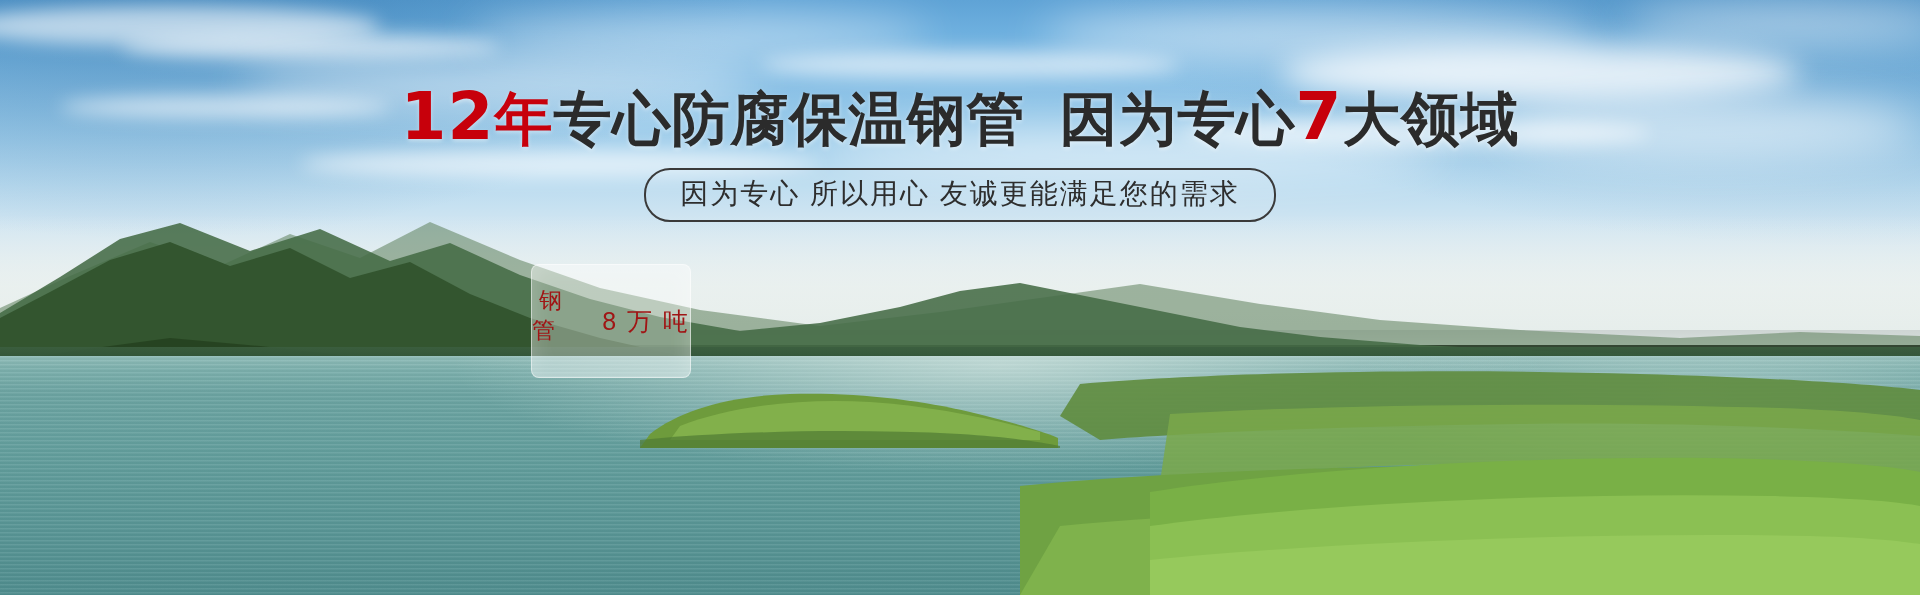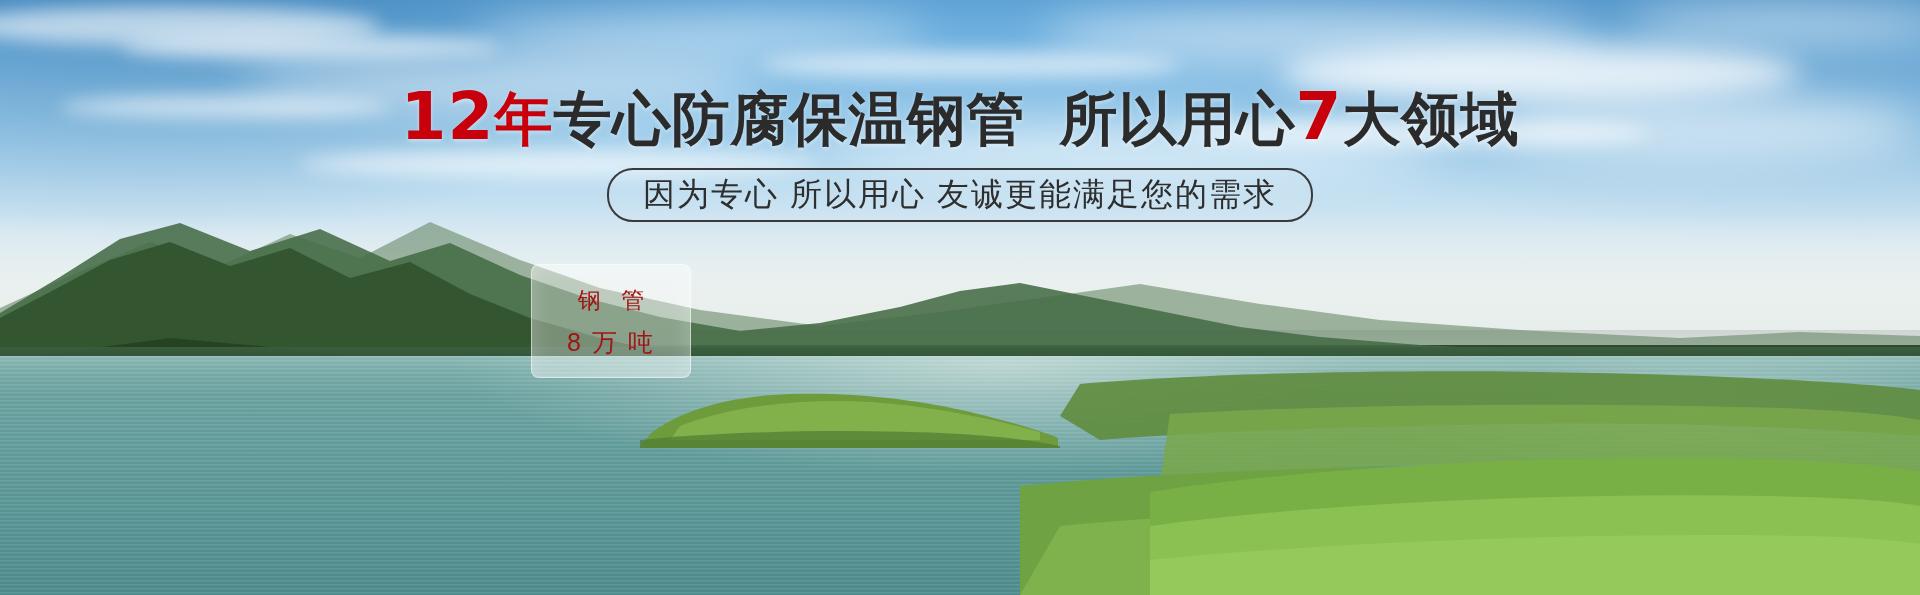--- a/index.html
+++ b/index.html
@@ -183,21 +183,21 @@
     position: absolute;
     left: 0; top: 168px;
     width: 1920px;
     text-align: center;
   }
   .subtitle {
     display: inline-block;
     padding: 9px 34px 11px 34px;
     border: 2px solid #3A3A3A;
     border-radius: 26px;
-    font-size: 32px;
+    font-size: 28px;
     letter-spacing: 2px;
     color: #2E2E2E;
     line-height: 30px;
     white-space: nowrap;
     background: rgba(255,255,255,0.06);
   }
 
   
   .cards {
     position: absolute;
@@ -208,21 +208,21 @@
     gap: 8px;
   }
   .card {
     width: 158px;
     height: 112px;
     border-radius: 8px;
     background: rgba(255,255,255,0.34);
     border: 1px solid rgba(255,255,255,0.55);
     box-shadow: inset 0 0 22px rgba(255,255,255,0.22);
     display: flex;
-    flex-direction: column;
+    flex-direction: row;
     align-items: center;
     justify-content: center;
     color: #A01515;
   }
   .card .card-title {
     font-size: 23px;
     letter-spacing: 7px;
     text-indent: 7px;
     line-height: 30px;
     margin-bottom: 12px;
@@ -297,21 +297,21 @@
     <path d="M40,160 C230,142 520,134 760,140 C840,142 880,146 900,150 L900,229 L0,229 Z" fill="#7FB24C"></path>
   </svg>
 
   <svg class="grass-fore" viewBox="0 0 770 165" preserveAspectRatio="none">
     <path d="M0,62 C140,40 360,26 560,28 C680,30 740,36 770,42 L770,165 L0,165 Z" fill="#79B046"></path>
     <path d="M0,96 C160,74 400,62 620,66 C710,68 750,72 770,76 L770,165 L0,165 Z" fill="#8BC053"></path>
     <path d="M0,130 C180,112 440,102 660,106 C730,108 755,112 770,114 L770,165 L0,165 Z" fill="#96C95C"></path>
   </svg>
 
   <div class="headline">
-    <span class="red num">12</span><span class="red">年</span><span>专心防腐保温钢管</span><span class="gap"></span><span>所以用心</span><span class="red num">7</span><span>大领域</span>
+    <span class="red num">12</span><span class="red">年</span><span>专心防腐保温钢管</span><span class="gap"></span><span>因为专心</span><span class="red num">7</span><span>大领域</span>
   </div>
 
   <div class="subtitle-wrap">
     <div class="subtitle">因为专心 所以用心  友诚更能满足您的需求</div>
   </div>
 
   <div class="cards">
 
     <div class="card">
       <div class="card-title">钢 管</div>

